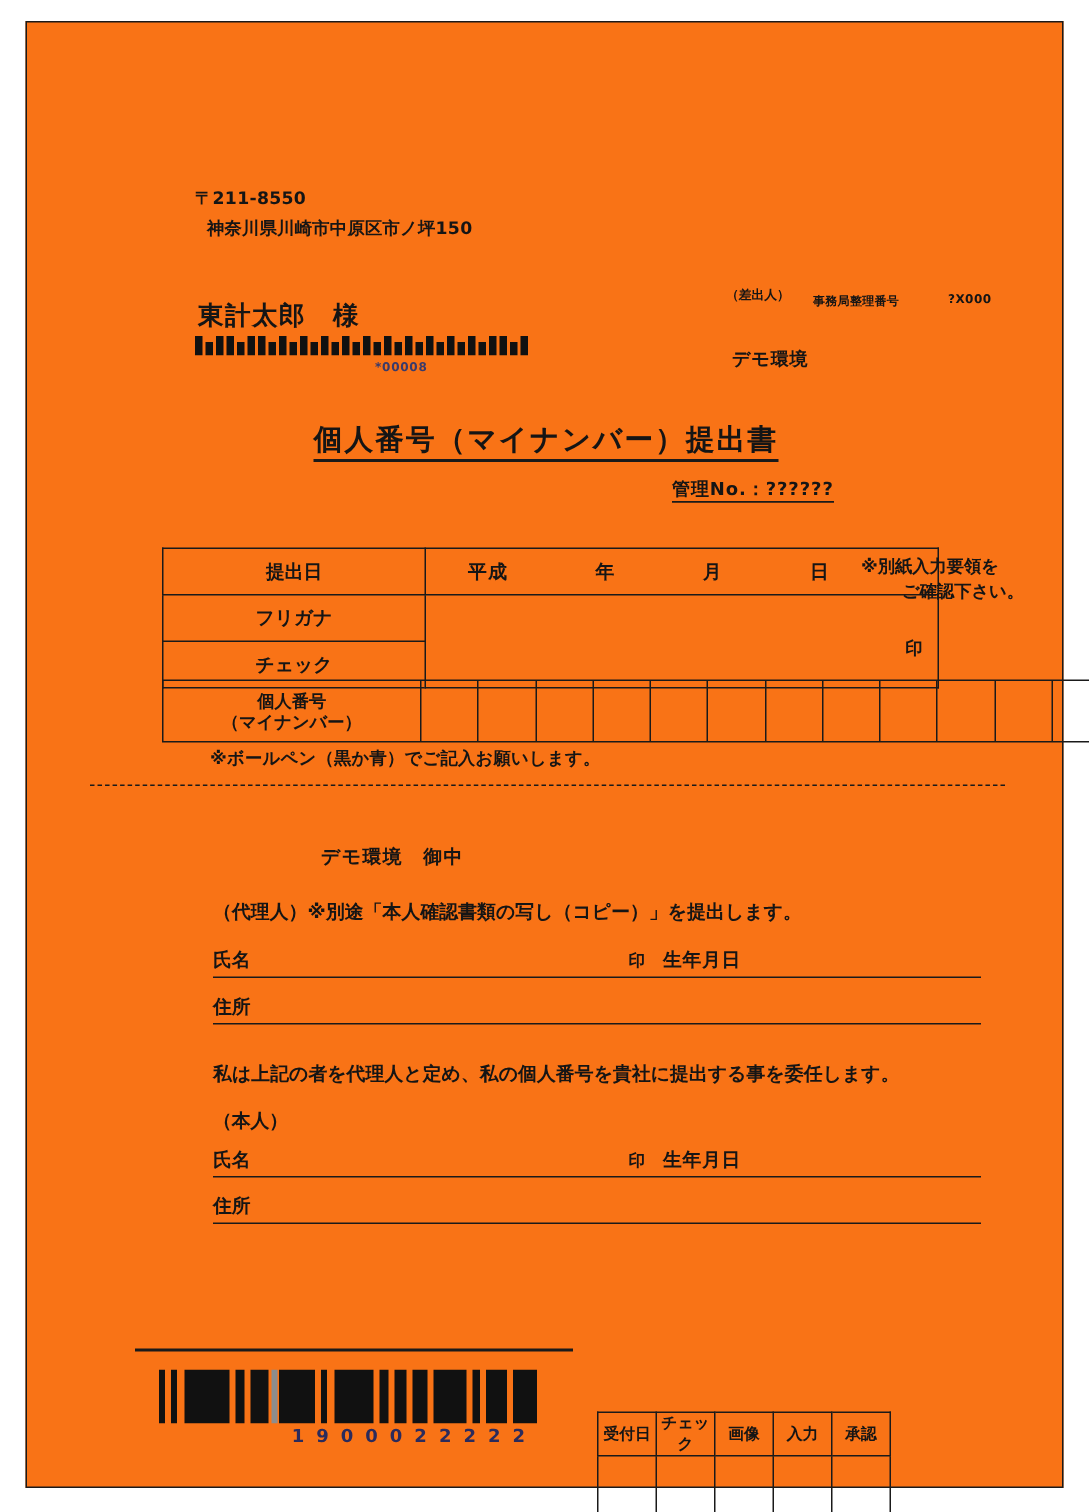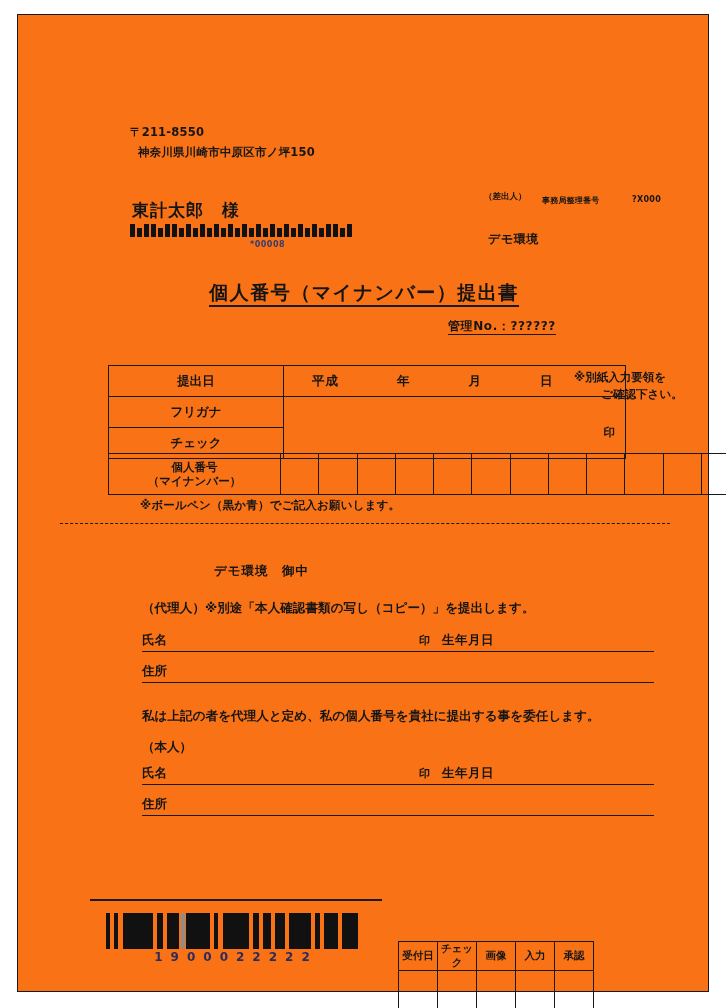--- a/index.html
+++ b/index.html
@@ -284,21 +284,21 @@
     width: 252px; height: 36px;
   }
   .main-barcode svg { display: block; }
   .barcode-digits {
     left: 88px; top: 935px;
     width: 252px;
     font-size: 12px;
     font-weight: 700;
     letter-spacing: 8px;
     color: #2b2b5c;
-    text-align: center;
+    text-align: right;
     padding-left: 8px;
     box-sizing: border-box;
   }
 
   
   .proc-table {
     left: 380px; top: 926px;
     border-collapse: collapse;
     table-layout: fixed;
     width: 196px;

